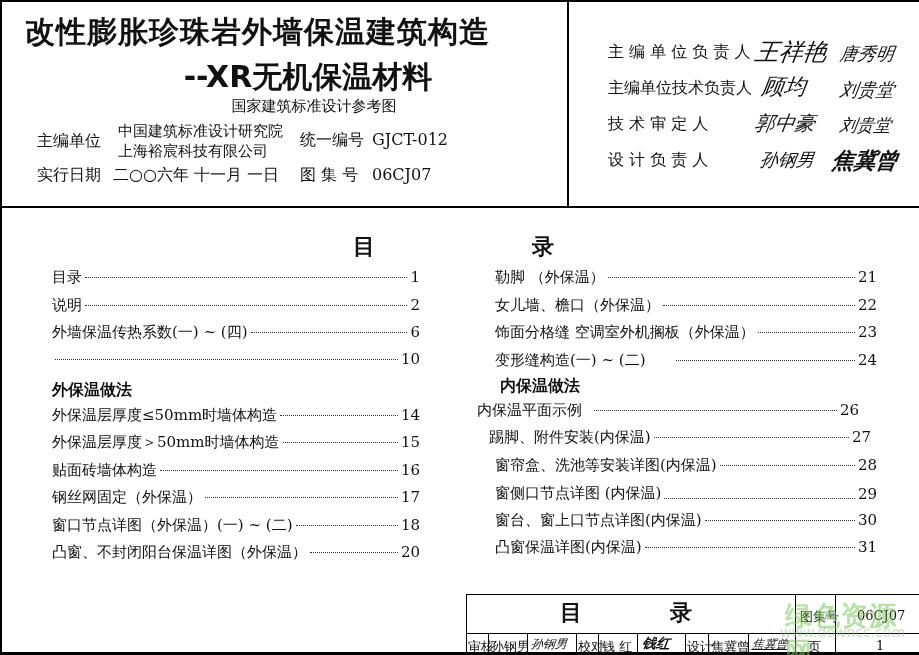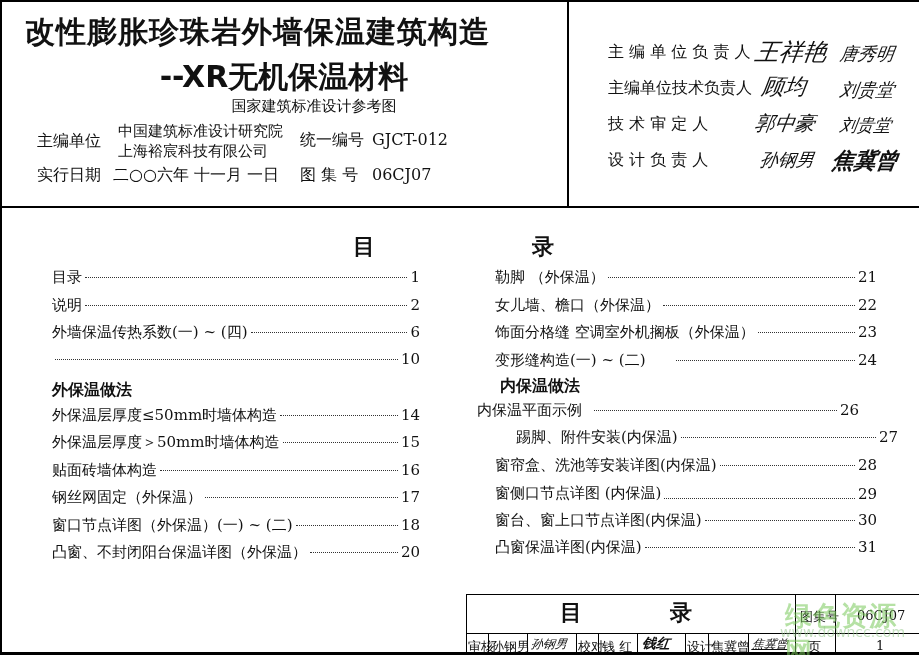--- a/index.html
+++ b/index.html
@@ -13,21 +13,21 @@
 
   
   .title1 {
     position: absolute; left: 16px; width: 474px; top: 12px; text-align: right;
     font-family: "DejaVu Sans", "Liberation Sans", sans-serif; font-weight: bold;
     font-size: 30px; letter-spacing: 1px; color: #111;
   }
   .title2 {
     position: absolute; left: 0; width: 568px; top: 57px; text-align: center;
     font-family: "DejaVu Sans", "Liberation Sans", sans-serif; font-weight: bold;
-    font-size: 30px; color: #111;
+    font-size: 30px; color: #111; padding-left: 24px;
   }
   .subtitle {
     position: absolute; left: 0; width: 628px; top: 97px; text-align: center;
     font-size: 15px; color: #111;
   }
   .meta { position: absolute; font-size: 16px; color: #111; white-space: nowrap; }
 
   
   .role { position: absolute; left: 608px; font-size: 16px; color: #111; white-space: nowrap; }
   .sig {
@@ -190,21 +190,21 @@
     <span class="pg">24</span>
   </div>
 
   <div class="section" style="left:500px;top:376px;">内保温做法</div>
 
   <div class="toc-row" style="left:477px;top:401px;width:382px;">
     <span class="lbl">内保温平面示例</span>
     <span class="dots" style="margin-left:12px;"></span>
     <span class="pg">26</span>
   </div>
-  <div class="toc-row" style="left:516px;top:428px;width:382px;">
+  <div class="toc-row" style="left:489px;top:428px;width:382px;">
     <span class="lbl">踢脚、附件安装(内保温)</span>
     <span class="dots"></span>
     <span class="pg">27</span>
   </div>
   <div class="toc-row" style="left:495px;top:456px;width:382px;">
     <span class="lbl">窗帘盒、洗池等安装详图(内保温)</span>
     <span class="dots"></span>
     <span class="pg">28</span>
   </div>
   <div class="toc-row" style="left:495px;top:483px;width:382px;align-items:flex-end;">

